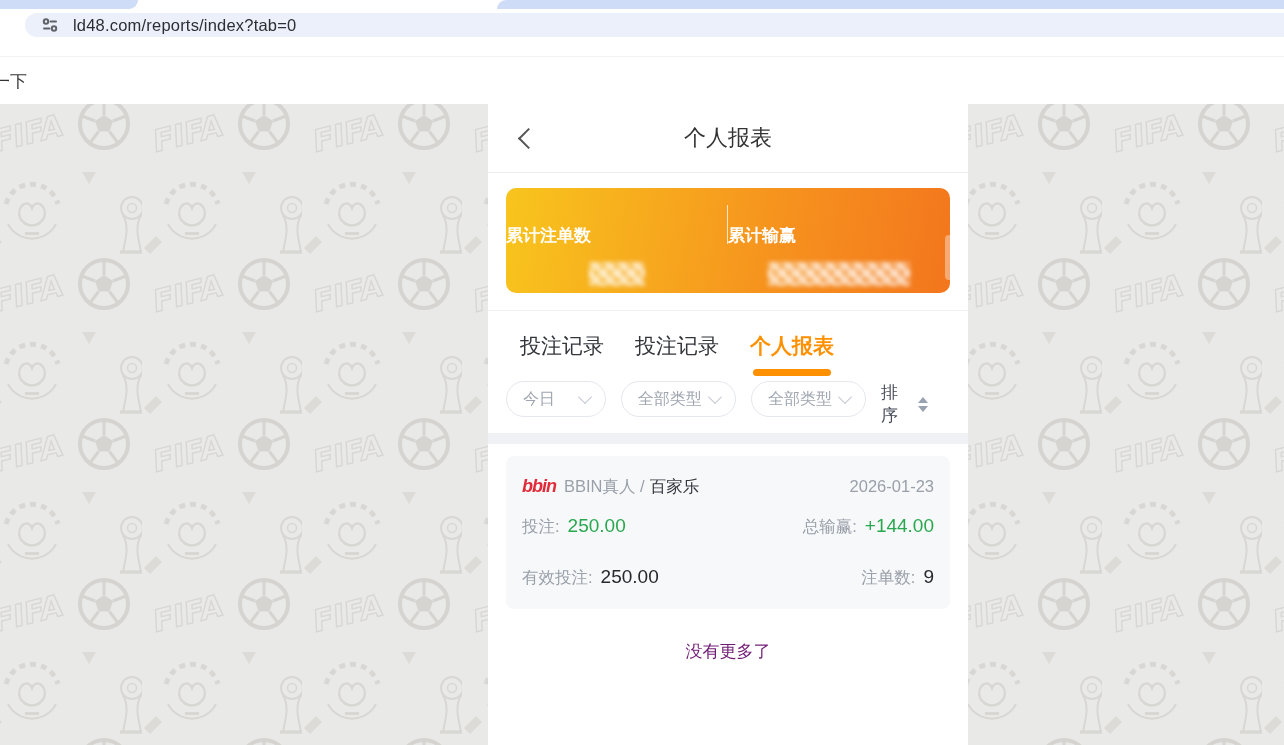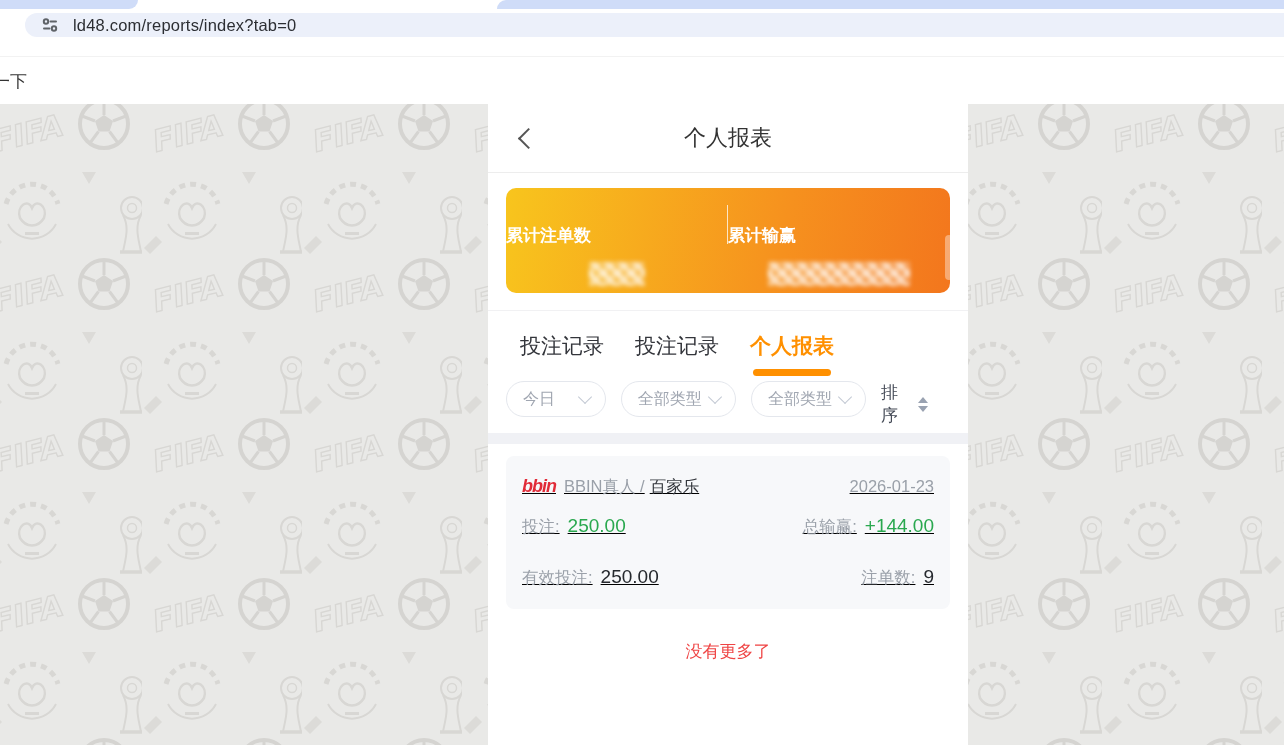--- a/index.html
+++ b/index.html
@@ -54,33 +54,33 @@
     display:flex;align-items:center;justify-content:space-between;padding:0 15px 0 16px;margin-right:15px;
     color:#a0a6b1;font-size:16px;cursor:pointer;}
   .pill-1{width:107px;}.pill-2{width:124px;}.pill-3{width:124px;}
   .caret{width:9px;height:9px;border-right:1.6px solid #c3c9d4;border-bottom:1.6px solid #c3c9d4;transform:rotate(45deg);margin-top:-4px;}
   .sort{margin-left:auto;display:flex;align-items:center;color:#454b57;font-size:17px;cursor:pointer;}
   .sort-arrows{margin-left:8px;display:flex;flex-direction:column;gap:3px;}
   .tri-up{width:0;height:0;border-left:5.5px solid transparent;border-right:5.5px solid transparent;border-bottom:6.5px solid #99a2b1;}
   .tri-down{width:0;height:0;border-left:5.5px solid transparent;border-right:5.5px solid transparent;border-top:6.5px solid #99a2b1;}
   .gap-strip{height:11px;background:#f0f1f5;}
   
-  .record-card{margin:12px 18px 0;background:#f7f8fa;border-radius:8px;padding:20px 16px 20px;cursor:pointer;text-decoration:underline;}
+  .record-card{margin:12px 18px 0;background:#f7f8fa;border-radius:8px;padding:20px 16px 20px;cursor:pointer;}
   .rc-row{display:flex;justify-content:space-between;align-items:baseline;}
   .rc-left,.rc-right{display:flex;align-items:baseline;}
   .bbin-logo{color:#e12b38;font-weight:bold;font-style:italic;font-size:18px;letter-spacing:-1px;margin-right:8px;}
   .provider{color:#9aa0a9;font-size:16.5px;}
   .game{color:#33363c;font-size:16.5px;margin-left:5px;}
   .rc-date{color:#9aa0a9;font-size:16.5px;}
   .rc-row2{margin-top:17px;}
   .rc-row3{margin-top:28px;}
   .lbl{color:#9aa0a9;font-size:16.5px;}
   .num{font-size:19px;margin-left:8px;color:#26292e;}
   .num.green{color:#2aa84f;}
-  .no-more{text-align:center;margin-top:31px;color:#ef4444;font-size:17px;}
+  .no-more{text-align:center;margin-top:31px;color:#701a75;font-size:17px;}
 </style>
 </head>
 <body>
 
 <div class="tabstrip">
   <div class="tab-piece-left"></div>
   <div class="tab-piece-right"></div>
 </div>
 <div class="toolbar">
   <div class="urlbar">

